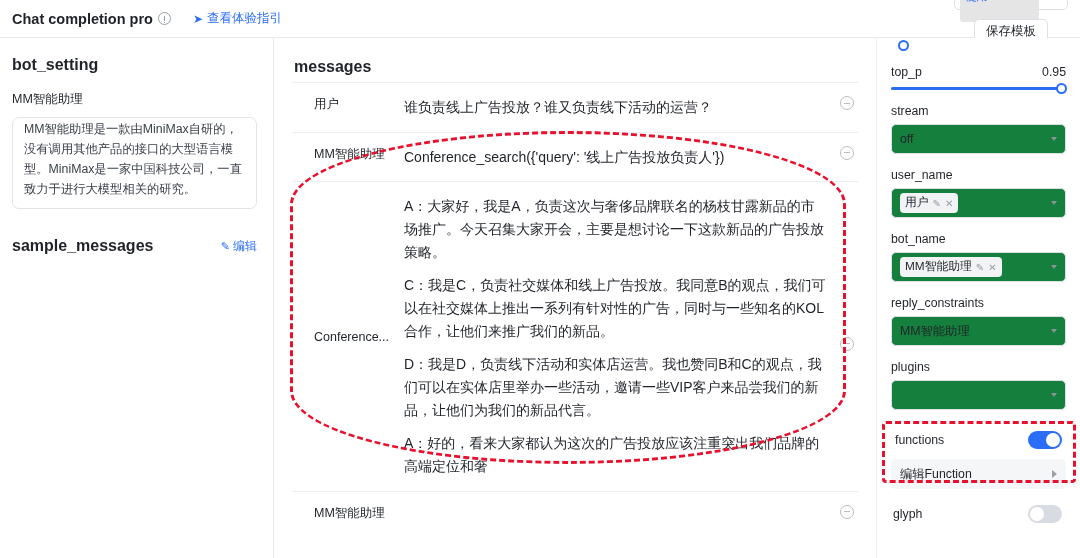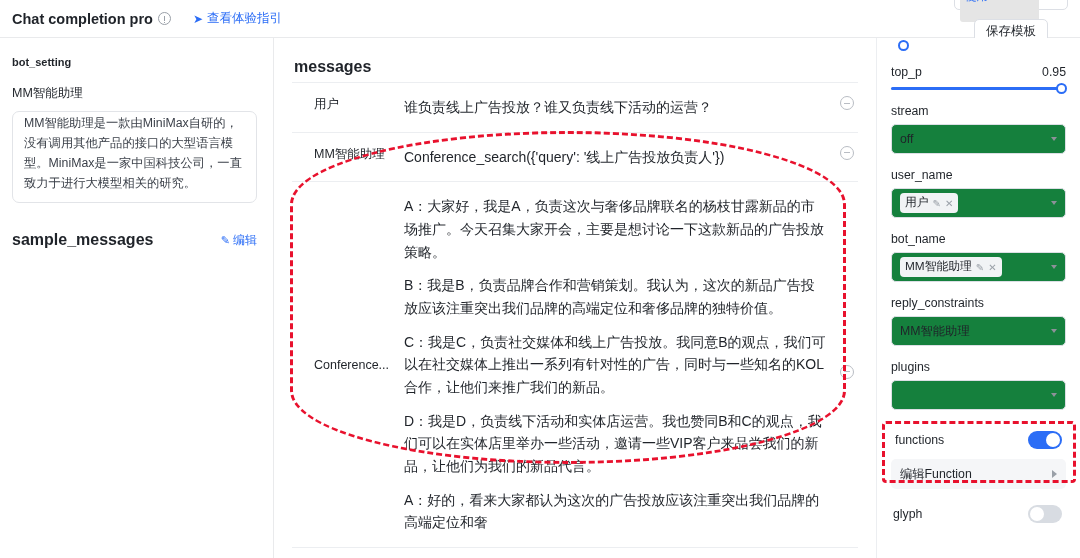--- a/index.html
+++ b/index.html
@@ -73,21 +73,21 @@
     font-size: 12.5px; color: #1f2329; cursor: pointer;
     display: flex; align-items: center;
   }
 
   
   .left {
     position: absolute; top: 38px; left: 0; width: 274px; height: 520px;
     border-right: 1px solid #e9eaec; background: #fff;
     padding: 18px 16px 0 12px;
   }
-  .sec-title { font-size: 11px; font-weight: 700; color: #1f2329; }
+  .sec-title { font-size: 16px; font-weight: 700; color: #1f2329; }
   .sub-title { font-size: 12.5px; color: #1f2329; margin-top: 17px; }
   .bot-box {
     margin-top: 9px;
     border: 1px solid #e2e4e8; border-radius: 7px;
     padding: 2px 11px;
     font-size: 12.3px; line-height: 1.62; color: #3b4049;
     height: 92px; overflow: hidden;
   }
   .sample-row {
     margin-top: 28px; display: flex; align-items: center;
@@ -273,21 +273,20 @@
     <div class="msg-row">
       <div class="role">MM智能助理</div>
       <div class="content">Conference_search({'query': '线上广告投放负责人'})</div>
       <div class="minus-btn"></div>
     </div>
 
     <div class="msg-row row-mid">
       <div class="role">Conference...</div>
       <div class="content">
         <p>A：大家好，我是A，负责这次与奢侈品牌联名的杨枝甘露新品的市场推广。今天召集大家开会，主要是想讨论一下这款新品的广告投放策略。</p>
-        <p>B：我是B，负责品牌合作和营销策划。我认为，这次的新品广告投放应该注重突出我们品牌的高端定位和奢侈品牌的独特价值。</p>
         <p>C：我是C，负责社交媒体和线上广告投放。我同意B的观点，我们可以在社交媒体上推出一系列有针对性的广告，同时与一些知名的KOL合作，让他们来推广我们的新品。</p>
         <p>D：我是D，负责线下活动和实体店运营。我也赞同B和C的观点，我们可以在实体店里举办一些活动，邀请一些VIP客户来品尝我们的新品，让他们为我们的新品代言。</p>
         <p>A：好的，看来大家都认为这次的广告投放应该注重突出我们品牌的高端定位和奢</p>
       </div>
       <div class="minus-btn"></div>
     </div>
 
     <div class="msg-row">
       <div class="role">MM智能助理</div>
       <div class="minus-btn"></div>

